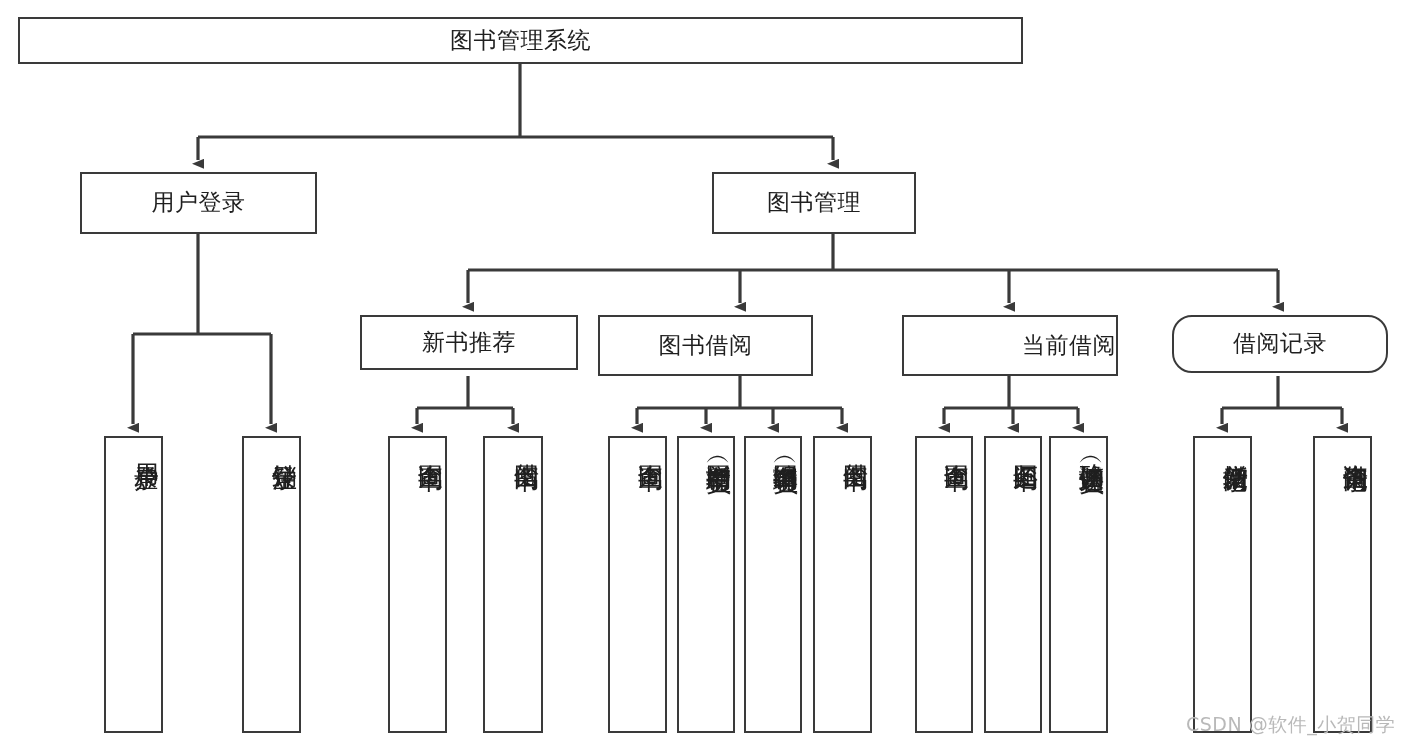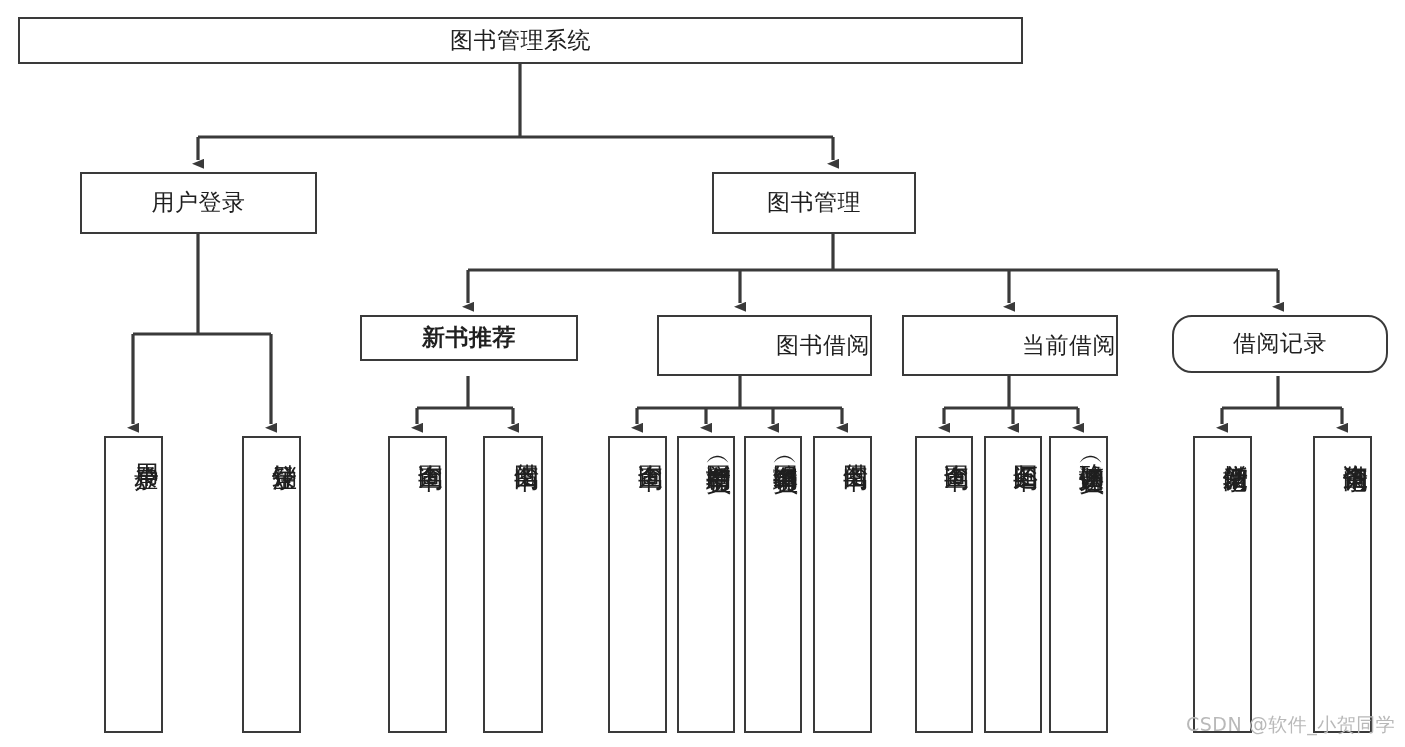--- a/index.html
+++ b/index.html
@@ -128,24 +128,24 @@
     <span>图书管理系统</span>
   </div>
 
   <div class="node horiz" style="left:80px; top:172px; width:237px; height:62px;">
     <span>用户登录</span>
   </div>
   <div class="node horiz" style="left:712px; top:172px; width:204px; height:62px;">
     <span>图书管理</span>
   </div>
 
-  <div class="node horiz" style="left:360px; top:315px; width:218px; height:46px;font-weight:bold;">
+  <div class="node horiz" style="left:360px; top:315px; width:218px; height:55px;">
     <span>新书推荐</span>
   </div>
-  <div class="node horiz" style="left:657px; top:315px; width:215px; height:61px;justify-content:flex-end;">
+  <div class="node horiz" style="left:598px; top:315px; width:215px; height:61px;">
     <span>图书借阅</span>
   </div>
   <div class="node horiz" style="left:902px; top:315px; width:216px; height:61px;justify-content:flex-end;">
     <span>当前借阅</span>
   </div>
   <div class="node horiz" style="left:1172px; top:315px; width:216px; height:58px;border-radius:20px;">
     <span>借阅记录</span>
   </div>
 
   <div class="node vert" style="left:104px; top:436px; width:59px; height:297px;">

